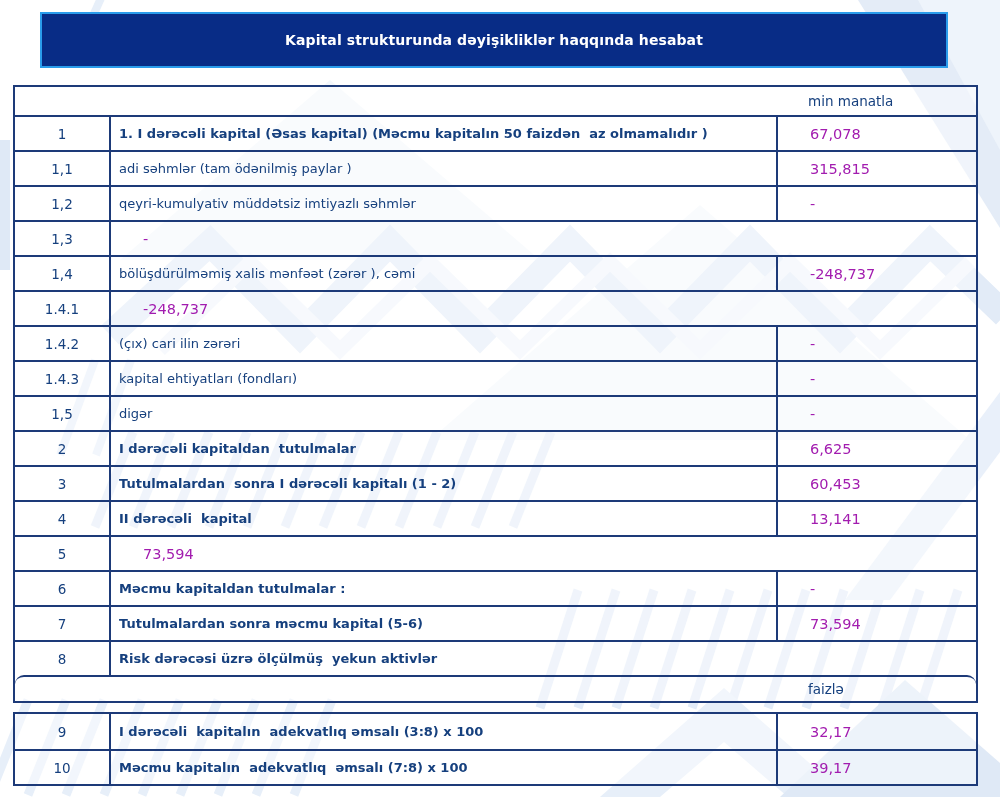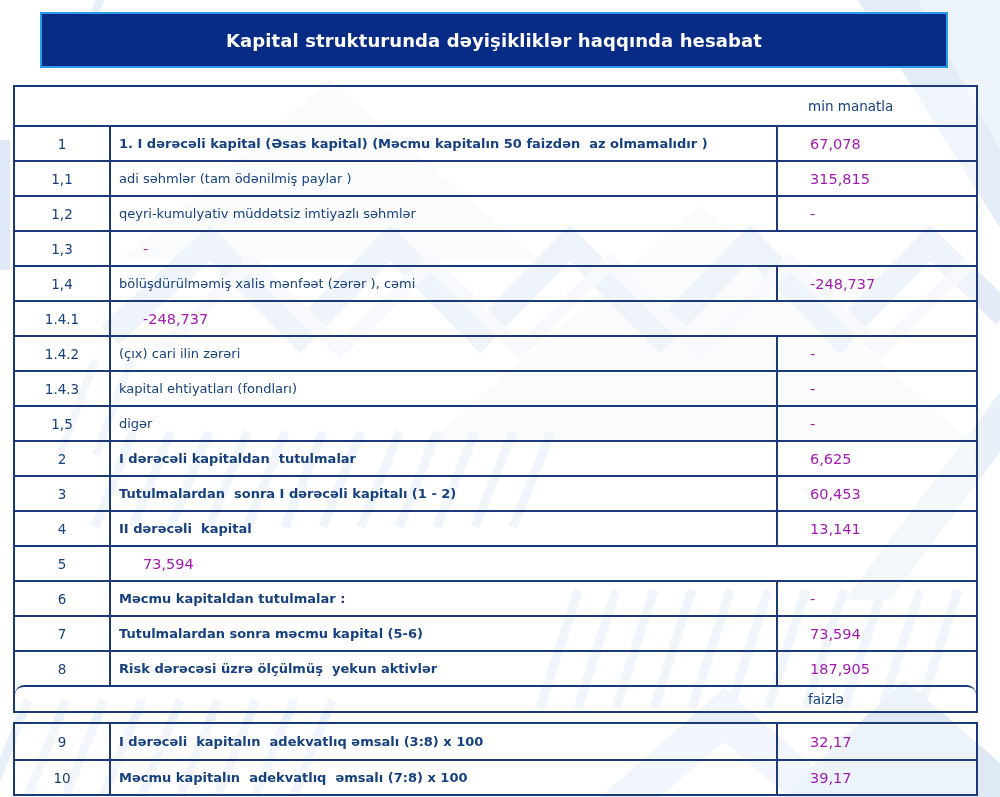--- a/index.html
+++ b/index.html
@@ -22,32 +22,32 @@
   }
   .watermark{position:absolute;left:0;top:0;width:1000px;height:797px;pointer-events:none;}
 
   .banner{
     position:absolute;left:40px;top:12px;width:908px;height:56px;
     background:var(--banner-bg);
     border:2px solid var(--banner-border);
     display:flex;align-items:center;justify-content:center;
   }
   .banner-title{
-    color:#ffffff;font-size:18px;font-weight:bold;letter-spacing:.1px;
+    color:#ffffff;font-size:14px;font-weight:bold;letter-spacing:.1px;
   }
 
   .content{position:absolute;left:13px;top:85px;width:965px;}
 
   .t{
     border:2px solid var(--navy-border);
     background:rgba(255,255,255,0.45);
   }
   .tr{display:flex;align-items:center;height:35px;border-top:2px solid var(--navy-border);}
   .tr:first-child{border-top:none;}
-  .tr.hdr{height:38px;justify-content:flex-end;}
+  .tr.hdr{height:28px;justify-content:flex-end;}
   .tr.pct{height:26px;border-radius:9px;}
   .td{height:100%;display:flex;align-items:center;}
   .cn{width:94px;justify-content:center;
       font-size:13.5px;color:var(--navy-text);}
   .cl{flex:1;padding-left:8px;border-left:2px solid var(--navy-border);
       font-size:13px;color:var(--navy-text);white-space:pre-wrap;}
   .cl.bold{font-weight:bold;}
   .cv{width:200px;padding-left:32px;border-left:2px solid var(--navy-border);
       font-size:14.5px;color:#a21caf;}
   .full{width:100%;padding-left:793px;font-size:13.5px;color:var(--navy-text);}
@@ -202,21 +202,20 @@
         <div class="td cv">-</div>
       </div>
       <div class="tr">
         <div class="td cn">7</div>
         <div class="td cl bold">Tutulmalardan sonra məcmu kapital (5-6)</div>
         <div class="td cv">73,594</div>
       </div>
       <div class="tr">
         <div class="td cn">8</div>
         <div class="td cl bold">Risk dərəcəsi üzrə ölçülmüş  yekun aktivlər</div>
-        <div class="td cv">187,905</div>
       </div>
 
       <div class="tr pct">
         <div class="td full">faizlə</div>
       </div>
     </div>
 
     <div class="spacer"></div>
 
     <div class="t">

